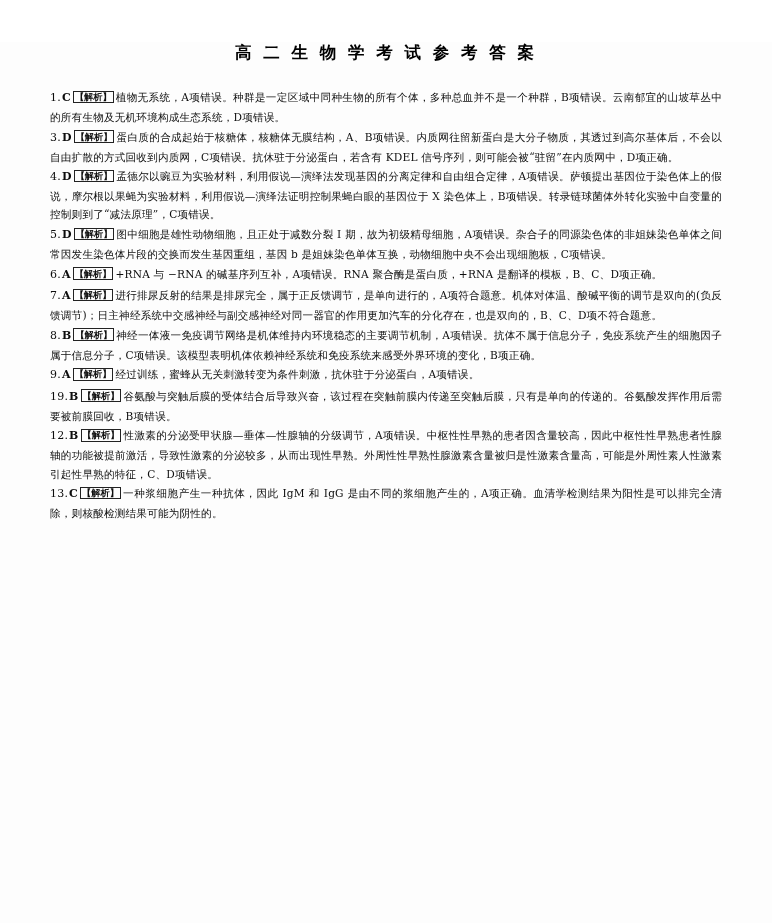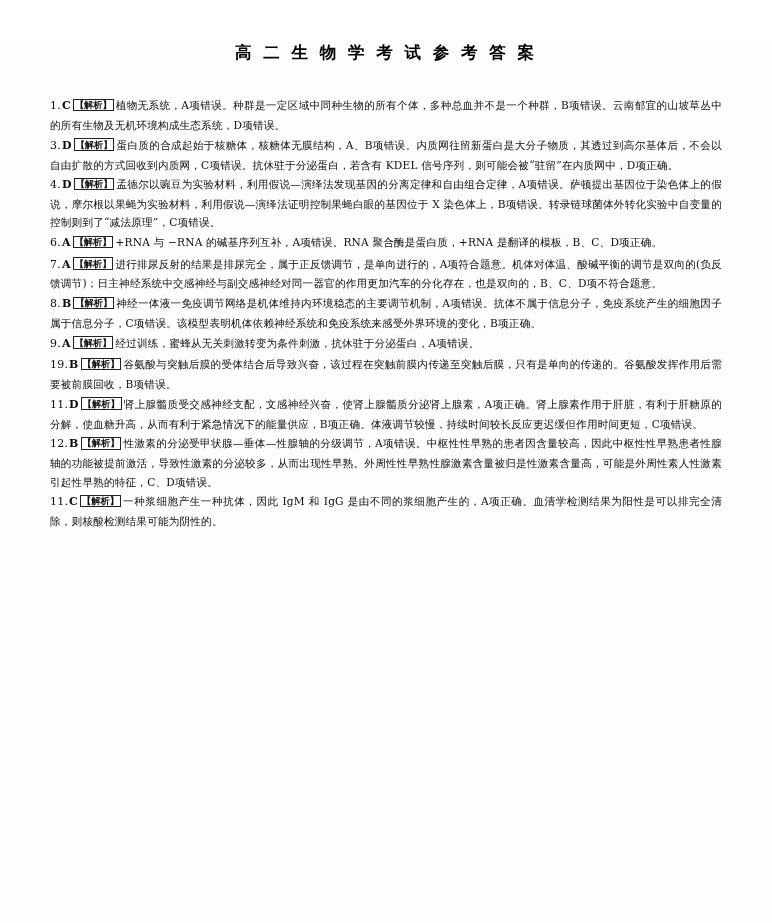--- a/index.html
+++ b/index.html
@@ -26,21 +26,21 @@
     text-align: center;
     font-size: 16.5px;
     font-weight: bold;
     letter-spacing: 3px;
     margin-top: 42px;
     margin-bottom: 6px;
     color: #000;
     font-family: "DejaVu Serif", "Liberation Serif", serif;
   }
   .content {
-    margin: 16px auto;
+    margin: 8px auto;
     width: 672px;
     padding-top: 16px;
   }
   .ans-item {
     font-size: 10.6px;
     line-height: 1.72;
     text-align: justify;
     text-justify: inter-ideograph;
     margin-bottom: 1.5px;
     color: #0d0d0d;
@@ -76,23 +76,23 @@
 <body>
 
 <div class="page">
 
   <div class="doc-title">高 二 生 物 学 考 试 参 考 答 案</div>
 
   <div class="content" id="answers">
       <div class="ans-item"><span class="num">1.</span><span class="choice">C</span><span class="tag">【解析】</span><span class="body-text">植物无系统，A项错误。种群是一定区域中同种生物的所有个体，多种总血并不是一个种群，B项错误。云南郁宜的山坡草丛中的所有生物及无机环境构成生态系统，D项错误。</span></div>
       <div class="ans-item"><span class="num">3.</span><span class="choice">D</span><span class="tag">【解析】</span><span class="body-text">蛋白质的合成起始于核糖体，核糖体无膜结构，A、B项错误。内质网往留新蛋白是大分子物质，其透过到高尔基体后，不会以自由扩散的方式回收到内质网，C项错误。抗休驻于分泌蛋白，若含有 KDEL 信号序列，则可能会被“驻留”在内质网中，D项正确。</span></div>
       <div class="ans-item"><span class="num">4.</span><span class="choice">D</span><span class="tag">【解析】</span><span class="body-text">孟德尔以豌豆为实验材料，利用假说—演绎法发现基因的分离定律和自由组合定律，A项错误。萨顿提出基因位于染色体上的假说，摩尔根以果蝇为实验材料，利用假说—演绎法证明控制果蝇白眼的基因位于 X 染色体上，B项错误。转录链球菌体外转化实验中自变量的控制则到了“减法原理”，C项错误。</span></div>
+      <div class="ans-item"><span class="num">5.</span><span class="choice">D</span><span class="tag">【解析】</span><span class="body-text">图中细胞是雄性动物细胞，且正处于减数分裂 Ⅰ 期，故为初级精母细胞，A项错误。杂合子的同源染色体的非姐妹染色单体之间常因发生染色体片段的交换而发生基因重组，基因 b 是姐妹染色单体互换，动物细胞中央不会出现细胞板，C项错误。</span></div>
       <div class="ans-item"><span class="num">6.</span><span class="choice">A</span><span class="tag">【解析】</span><span class="body-text">+RNA 与 −RNA 的碱基序列互补，A项错误。RNA 聚合酶是蛋白质，+RNA 是翻译的模板，B、C、D项正确。</span></div>
       <div class="ans-item"><span class="num">7.</span><span class="choice">A</span><span class="tag">【解析】</span><span class="body-text">进行排尿反射的结果是排尿完全，属于正反馈调节，是单向进行的，A项符合题意。机体对体温、酸碱平衡的调节是双向的(负反馈调节)；日主神经系统中交感神经与副交感神经对同一器官的作用更加汽车的分化存在，也是双向的，B、C、D项不符合题意。</span></div>
       <div class="ans-item"><span class="num">8.</span><span class="choice">B</span><span class="tag">【解析】</span><span class="body-text">神经一体液一免疫调节网络是机体维持内环境稳态的主要调节机制，A项错误。抗体不属于信息分子，免疫系统产生的细胞因子属于信息分子，C项错误。该模型表明机体依赖神经系统和免疫系统来感受外界环境的变化，B项正确。</span></div>
       <div class="ans-item"><span class="num">9.</span><span class="choice">A</span><span class="tag">【解析】</span><span class="body-text">经过训练，蜜蜂从无关刺激转变为条件刺激，抗休驻于分泌蛋白，A项错误。</span></div>
       <div class="ans-item"><span class="num">19.</span><span class="choice">B</span><span class="tag">【解析】</span><span class="body-text">谷氨酸与突触后膜的受体结合后导致兴奋，该过程在突触前膜内传递至突触后膜，只有是单向的传递的。谷氨酸发挥作用后需要被前膜回收，B项错误。</span></div>
-      <div class="ans-item"><span class="num">11.</span><span class="choice">D</span><span class="tag">【解析】</span><span class="body-text">肾上腺髓质受交感神经支配，文感神经兴奋，使肾上腺髓质分泌肾上腺素，A项正确。肾上腺素作用于肝脏，有利于肝糖原的分解，使血糖升高，从而有利于紧急情况下的能量供应，B项正确。体液调节较慢，持续时间较长反应更迟缓但作用时间更短，C项错误。</span></div>
       <div class="ans-item"><span class="num">12.</span><span class="choice">B</span><span class="tag">【解析】</span><span class="body-text">性激素的分泌受甲状腺—垂体—性腺轴的分级调节，A项错误。中枢性性早熟的患者因含量较高，因此中枢性性早熟患者性腺轴的功能被提前激活，导致性激素的分泌较多，从而出现性早熟。外周性性早熟性腺激素含量被归是性激素含量高，可能是外周性素人性激素引起性早熟的特征，C、D项错误。</span></div>
-      <div class="ans-item"><span class="num">11.</span><span class="choice">C</span><span class="tag">【解析】</span><span class="body-text">一种浆细胞产生一种抗体，因此 IgM 和 IgG 是由不同的浆细胞产生的，A项正确。血清学检测结果为阳性是可以排完全清除，则核酸检测结果可能为阴性的。</span></div>
+      <div class="ans-item"><span class="num">13.</span><span class="choice">C</span><span class="tag">【解析】</span><span class="body-text">一种浆细胞产生一种抗体，因此 IgM 和 IgG 是由不同的浆细胞产生的，A项正确。血清学检测结果为阳性是可以排完全清除，则核酸检测结果可能为阴性的。</span></div>
     </div>
 
 </div>
 
 </body></html>

